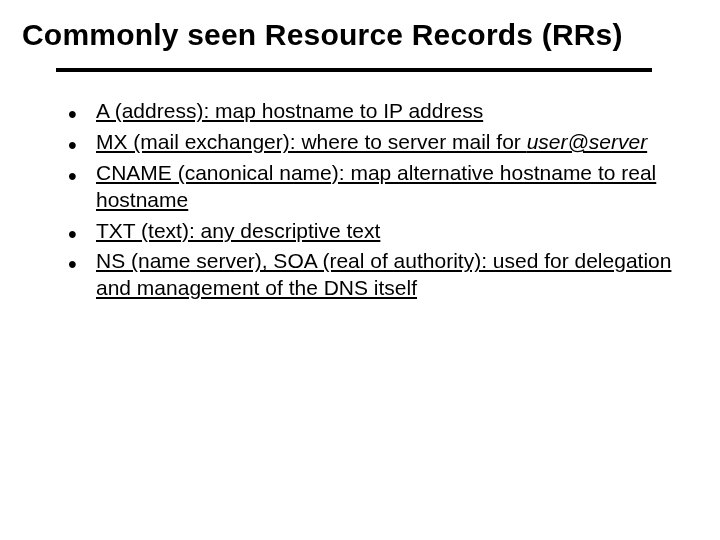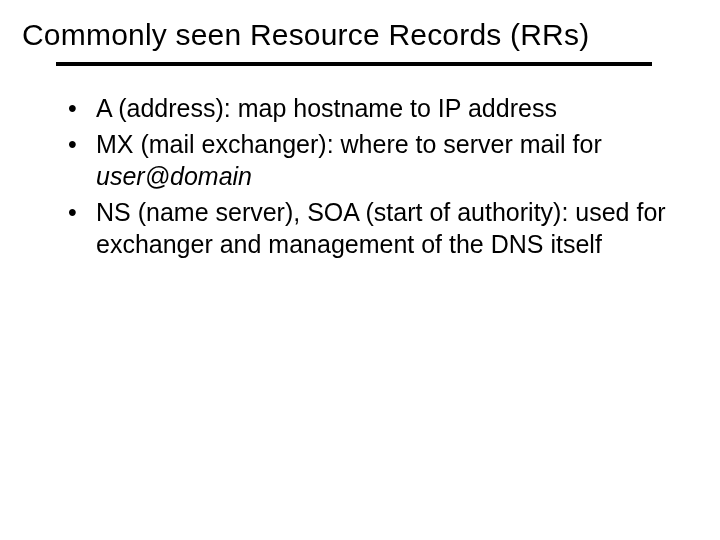--- a/index.html
+++ b/index.html
@@ -13,36 +13,37 @@
   }
   .slide {
     box-sizing: border-box;
     width: 720px;
     height: 540px;
     padding: 18px 22px 0 22px;
   }
   .title {
     font-family: Arial, Helvetica, sans-serif;
     font-size: 30px;
-    font-weight: 400;
+    font-weight: 700;
     letter-spacing: 0.2px;
-    margin: 0 0 10px 0;
+    margin: 0 0 16px 0;
   }
   .rule {
     width: 596px;
     border: none;
     border-top: 4px solid #000;
     margin: 8px 0 26px 34px;
   }
   ul.bullets {
     list-style: none;
     margin: 0 0 0 46px;
     padding: 0;
-    font-size: 25px;
+    font-size: 21px;
     line-height: 1.28;
+    text-decoration: underline;
   }
   ul.bullets > li {
     position: relative;
     padding-left: 28px;
     margin: 0 0 4px 0;
   }
   ul.bullets > li::before {
     content: "•";
     position: absolute;
     left: 0;
@@ -55,16 +56,18 @@
   }
 </style>
 </head>
 <body>
 
 <div class="slide">
   <h1 class="title">Commonly seen Resource Records (RRs)</h1>
   <hr class="rule">
   <ul class="bullets">
     <li><span>A (address): map hostname to IP address</span></li>
-    <li><span>MX (mail exchanger): where to server mail for </span><span class="italic">user@domain</span></li>
-    <li><span>NS (name server), SOA (start of authority): used for exchanger and management of the DNS itself</span></li>
+    <li><span>MX (mail exchanger): where to server mail for </span><span class="italic">user@server</span></li>
+    <li><span>CNAME (canonical name): map alternative hostname to real hostname</span></li>
+    <li><span>TXT (text): any descriptive text</span></li>
+    <li><span>NS (name server), SOA (real of authority): used for delegation and management of the DNS itself</span></li>
   </ul>
 </div>
 
 </body></html>

